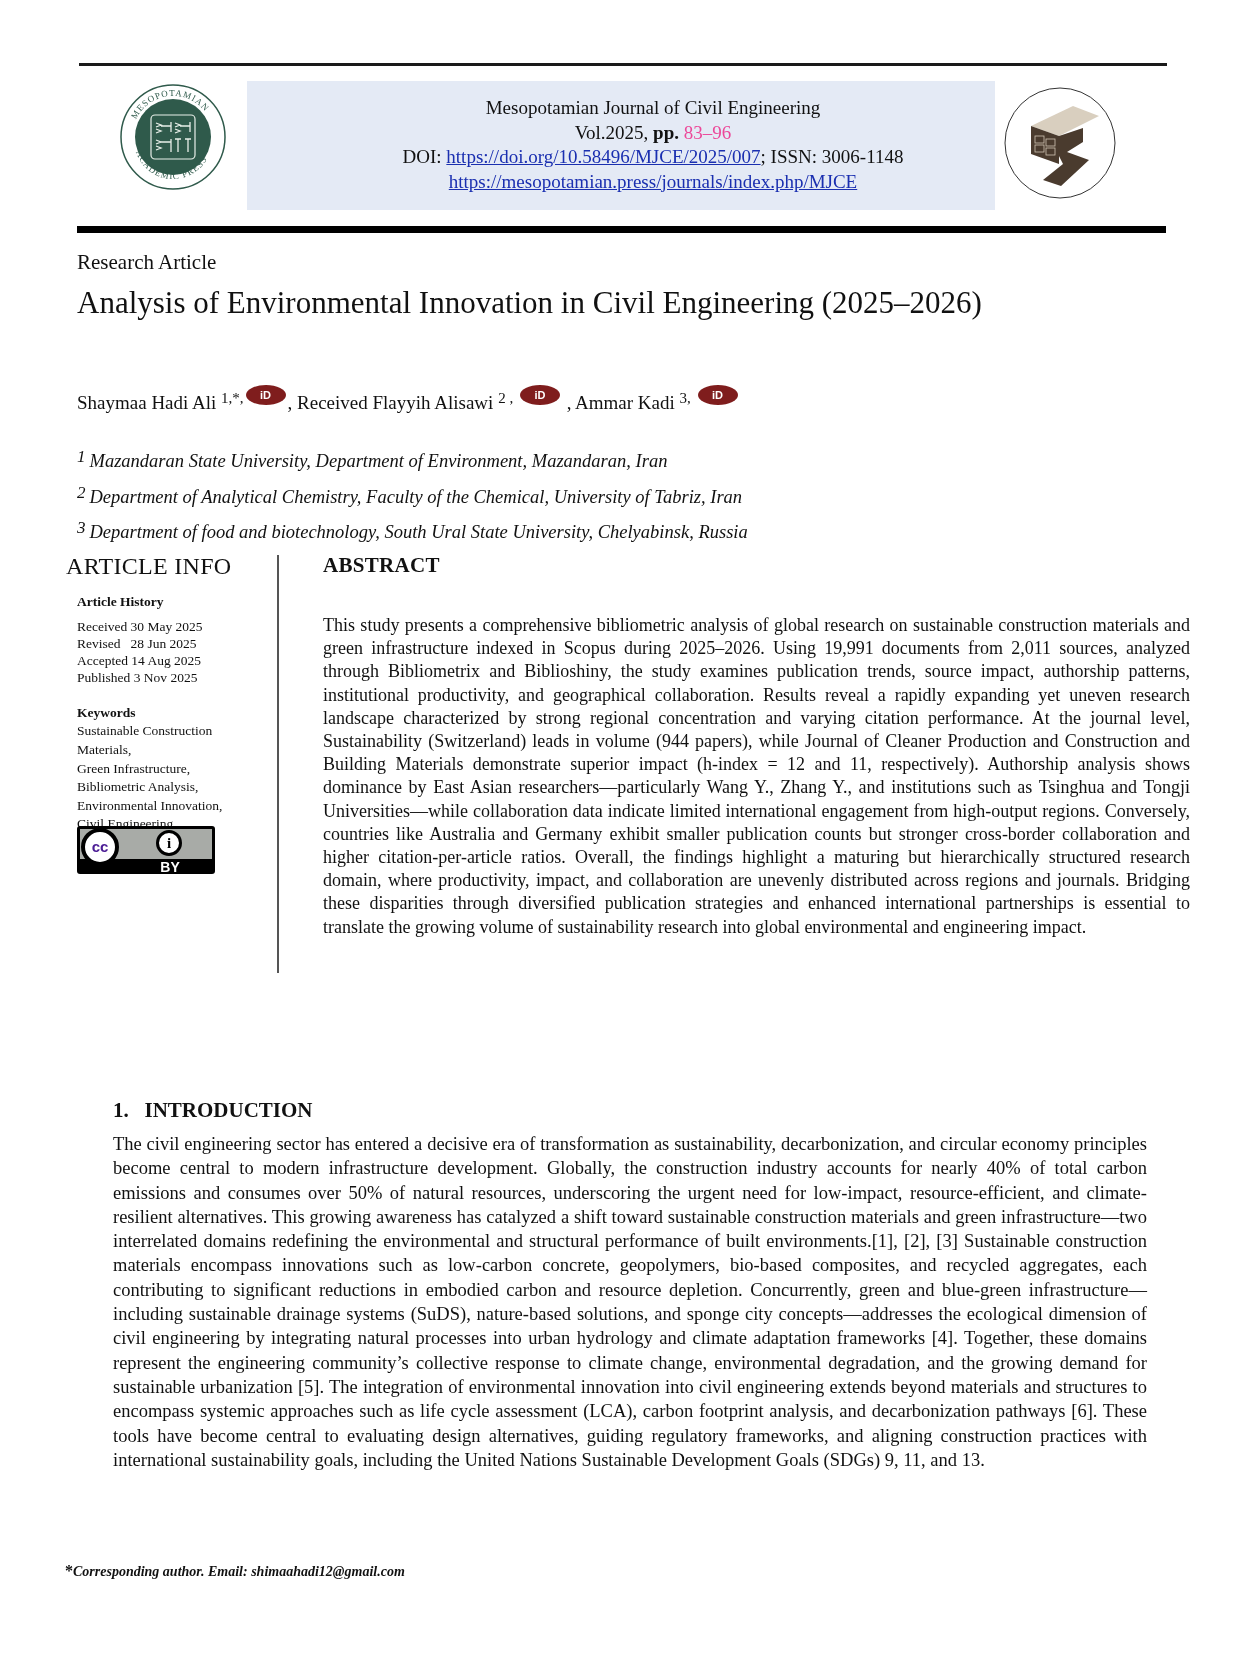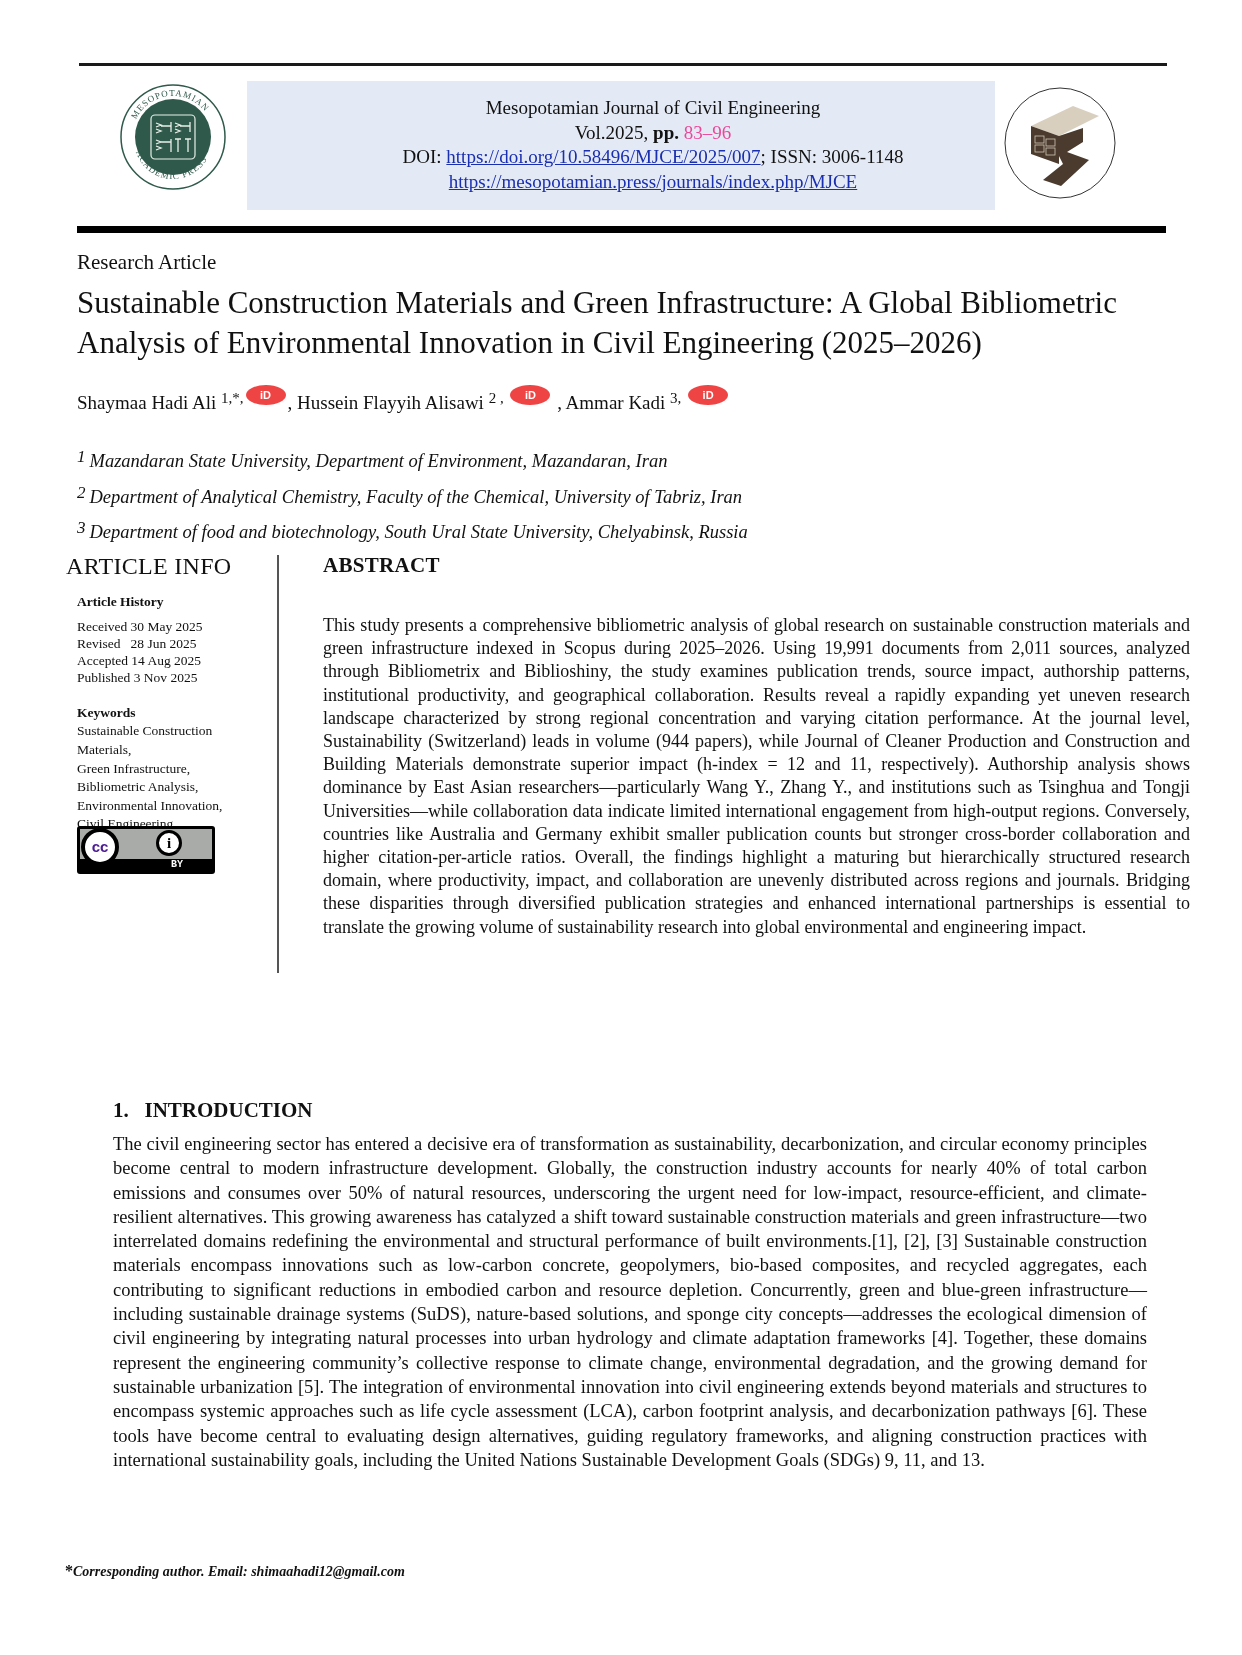--- a/index.html
+++ b/index.html
@@ -11,39 +11,39 @@
   .band-text { left:247px; top:96px; width:812px; text-align:center; font-size:19px; line-height:24.5px; color:#111; }
   .band-text a { color:#1a2fb0; text-decoration:underline; }
   .band-text .pp { color:#ec4899; }
   .logo-left { left:118px; top:82px; width:110px; height:110px; }
   .logo-right { left:1003px; top:86px; width:114px; height:114px; }
   .rule-thick { left:77px; top:226px; width:1089px; height:7px; background:#000; }
   .article-type { left:77px; top:250px; font-size:21px; }
   .title { left:77px; top:283px; width:1120px; font-size:31px; line-height:40px; }
   .authors { left:77px; top:385px; font-size:19px; white-space:nowrap; }
   .authors sup { font-size:15px; vertical-align:6px; }
-  .orcid { display:inline-block; width:40px; height:20px; border-radius:50%; background:#ef4444; color:#fff;
+  .orcid { display:inline-block; width:40px; height:20px; border-radius:50%; background:#7f1d1d; color:#fff;
            font-family:"Liberation Sans", sans-serif; font-size:11px; font-weight:bold; line-height:20px; text-align:center;
            vertical-align:10px; margin:0 2px; }
   .aff { left:77px; font-size:18.5px; font-style:italic; white-space:nowrap; }
   .aff sup { font-size:17px; vertical-align:5px; margin-right:4px; }
   .info-head { left:66px; top:553px; font-size:24px; font-weight:normal; letter-spacing:0.3px; }
   .divider { left:277px; top:555px; width:2px; height:418px; background:#555; }
   .info-sub { left:77px; font-size:13.5px; font-weight:bold; }
   .info-line { left:77px; font-size:13.5px; line-height:17.5px; }
   .cc { left:77px; top:826px; width:138px; height:48px; background:#000; border-radius:3px; }
   .cc-inner { position:absolute; left:3px; top:3px; width:132px; height:30px; background:#a8aba7; }
   .cc-circle { position:absolute; left:4px; top:2px; width:38px; height:38px; border-radius:50%; background:#fff;
                border:4px solid #000; box-sizing:border-box; font-family:"Liberation Sans",sans-serif; font-weight:bold;
                font-size:15px; line-height:30px; text-align:center; color:#4c1d95; }
   .by-circle { position:absolute; left:79px; top:4px; width:26px; height:26px; border-radius:50%; background:#fff;
                border:3px solid #000; box-sizing:border-box; font-family:"Liberation Serif",serif; font-weight:bold;
                font-size:15px; line-height:20px; text-align:center; color:#000; }
-  .by-label { position:absolute; left:80px; top:33px; width:26px; text-align:right; color:#fff;
-              font-family:Liberation Mono, monospace; font-size:10px; font-weight:bold; }
+  .by-label { position:absolute; left:80px; top:33px; width:26px; text-align:center; color:#fff;
+              font-family:Liberation Sans, sans-serif; font-size:14px; font-weight:bold; }
   .abs-head { left:323px; top:553px; font-size:21px; font-weight:bold; letter-spacing:0.3px; }
   .abs-body { left:323px; top:614px; width:867px; font-size:18px; line-height:23.2px; text-align:justify; }
   .intro-head { left:113px; top:1098px; font-size:21px; font-weight:bold; }
   .intro-body { left:113px; top:1132px; width:1034px; font-size:18.5px; line-height:24.3px; text-align:justify; }
   .footnote { left:65px; top:1562px; font-size:14px; font-style:italic;font-weight:bold; }
   .footnote .star { font-style:normal; font-size:16px; }
 </style>
 </head>
 <body>
 
@@ -87,26 +87,25 @@
       <rect x="32" y="59" width="9" height="7"></rect>
         <rect x="43" y="62" width="9" height="7"></rect>
     </g>
   </svg>
 </div>
 
 <div class="abs rule-thick"></div>
 
 <div class="abs article-type">Research Article</div>
 <div class="abs title">
-  <div>Sustainable Construction Materials and Green Infrastructure: A Global Bibliometric</div>
   <div>Analysis of Environmental Innovation in Civil Engineering (2025–2026)</div>
 </div>
 
 <div class="abs authors">
-  <span>Shaymaa Hadi Ali </span><sup>1,*,</sup><span class="orcid">iD</span><span>, Hussein Flayyih Alisawi </span><sup>2 ,</sup> <span class="orcid">iD</span><span> , Ammar Kadi </span><sup>3,</sup> <span class="orcid">iD</span>
+  <span>Shaymaa Hadi Ali </span><sup>1,*,</sup><span class="orcid">iD</span><span>, Received Flayyih Alisawi </span><sup>2 ,</sup> <span class="orcid">iD</span><span> , Ammar Kadi </span><sup>3,</sup> <span class="orcid">iD</span>
 </div>
 
 <div class="abs aff" style="top:447px"><sup>1</sup><span>Mazandaran State University, Department of Environment, Mazandaran, Iran</span></div>
 <div class="abs aff" style="top:483px"><sup>2</sup><span>Department of Analytical Chemistry, Faculty of the Chemical, University of Tabriz, Iran</span></div>
 <div class="abs aff" style="top:518px"><sup>3</sup><span>Department of food and biotechnology, South Ural State University, Chelyabinsk, Russia</span></div>
 
 <div class="abs info-head">ARTICLE INFO</div>
 <div class="abs divider"></div>
 
 <div class="abs info-sub" style="top:594px">Article History</div>

